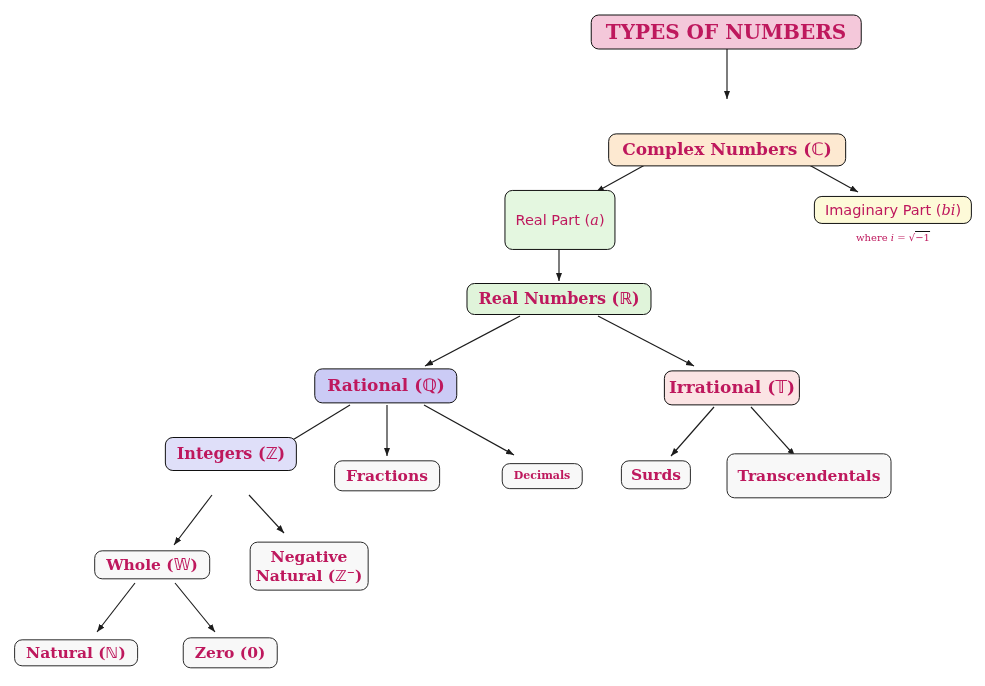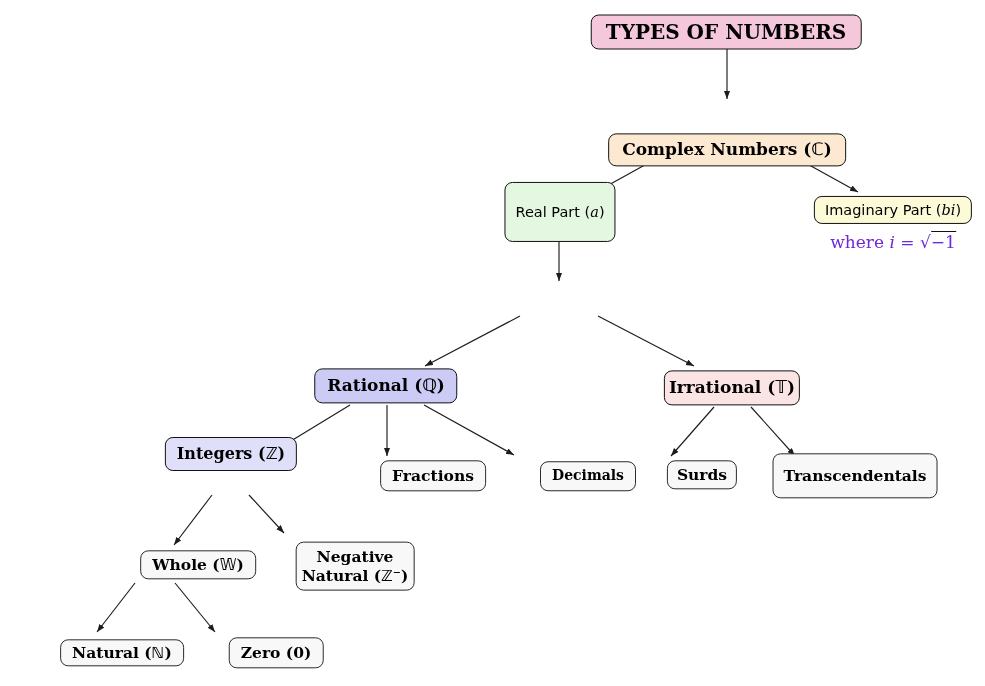--- a/index.html
+++ b/index.html
@@ -10,42 +10,42 @@
     font-family:"DejaVu Serif","DejaVu Sans",serif;
     overflow:hidden;
   }
   .edges{position:absolute;left:0;top:0;width:985px;height:686px;}
   .node{
     position:absolute;
     transform:translate(-50%,-50%);
     border:1.4px solid #111111;
     border-radius:8px;
     white-space:nowrap;
-    color:#000000;
+    color:#be185d;
     font-weight:bold;
     font-family:"DejaVu Serif","DejaVu Sans",serif;
     text-align:center;
     line-height:1.25;
     box-sizing:border-box;
   }
   .sans{
     font-family:"DejaVu Sans","Liberation Sans",sans-serif;
     font-weight:normal;
   }
   .mathvar{
     font-style:italic;
     font-family:"DejaVu Serif",serif;
   }
-  .leafborder{border-color:#2a2a2a;margin-left:46px;}
+  .leafborder{border-color:#2a2a2a;}
   .note{
     position:absolute;
     transform:translate(-50%,0);
     font-family:"DejaVu Serif",serif;
-    font-size:17px;
-    color:#6d28d9;
+    font-size:10px;
+    color:#be185d;
     white-space:nowrap;
   }
   .radicand{border-top:1.1px solid #111;padding-top:0px;}
 </style>
 </head>
 <body>
 
 <div class="canvas">
 
   <svg class="edges" viewBox="0 0 985 686" xmlns="http://www.w3.org/2000/svg">
@@ -70,45 +70,46 @@
       <line x1="249" y1="495" x2="284" y2="533" marker-end="url(#ah)"></line>
       <line x1="135" y1="583" x2="97" y2="632" marker-end="url(#ah)"></line>
       <line x1="175" y1="583" x2="215" y2="632" marker-end="url(#ah)"></line>
     </g>
   </svg>
 
   <div class="node" style="left: 726px; top: 32px; font-size: 20px; padding: 4px 14px; border-width: 1.6px; background-color: rgb(244, 200, 218);">TYPES OF NUMBERS</div>
 
   <div class="node" style="left: 727px; top: 121px; font-size: 17px; padding: 5px 13px; background-color: rgb(253, 233, 209); margin-top: 29px;">Complex Numbers (ℂ)</div>
 
-  <div class="node sans" style="left: 560px; top: 212px; font-size: 14.5px; padding: 20px 10px; background-color: rgb(228, 247, 224);">
+  <div class="node sans" style="left: 560px; top: 220px; font-size: 14.5px; padding: 20px 10px; background-color: rgb(228, 247, 224);">
     <span>Real Part (</span><span class="mathvar">a</span><span>)</span>
   </div>
 
   <div class="node sans" style="left: 893px; top: 210px; font-size: 14.5px; padding: 4px 10px; background-color: rgb(253, 250, 216);">
     <span>Imaginary Part (</span><span class="mathvar">bi</span><span>)</span>
   </div>
 
   <div class="note" style="left:893px;top:232px;">
     <span>where</span>
     <span class="mathvar">i</span>
     <span>=</span>
     <span>√</span><span class="radicand">−1</span>
   </div>
 
+  <div class="node" style="left: 559px; top: 299px; font-size: 16px; padding: 5px 11px; background-color: rgb(224, 244, 218);">Real Numbers (ℝ)</div>
 
   <div class="node" style="left: 386px; top: 386px; font-size: 17px; padding: 6px 12px; background-color: rgb(203, 203, 245);">Rational (ℚ)</div>
 
   <div class="node" style="left: 732px; top: 388px; font-size: 17px; padding: 6px 4px; background-color: rgb(251, 228, 228);">Irrational (𝕋)</div>
 
   <div class="node" style="left: 231px; top: 454px; font-size: 16px; padding: 6px 11px; background-color: rgb(223, 223, 249);">Integers (ℤ)</div>
 
   <div class="node leafborder" style="left: 387px; top: 476px; font-size: 15.5px; padding: 5px 11px; background-color: rgb(248, 248, 248);">Fractions</div>
 
-  <div class="node leafborder" style="left: 542px; top: 476px; font-size: 14px; padding: 5px 11px; background-color: rgb(248, 248, 248);">Decimals</div>
+  <div class="node leafborder" style="left: 542px; top: 476px; font-size: 11px; padding: 5px 11px; background-color: rgb(248, 248, 248);">Decimals</div>
 
   <div class="node leafborder" style="left: 656px; top: 475px; font-size: 15.5px; padding: 4px 9px; background-color: rgb(248, 248, 248);">Surds</div>
 
   <div class="node leafborder" style="left: 809px; top: 476px; font-size: 15.5px; padding: 12px 10px; background-color: rgb(248, 248, 248);">Transcendentals</div>
 
   <div class="node leafborder" style="left: 152px; top: 565px; font-size: 15.5px; padding: 4px 11px; background-color: rgb(248, 248, 248);">Whole (𝕎)</div>
 
   <div class="node leafborder" style="left: 309px; top: 566px; font-size: 15.5px; padding: 4px 5px; background-color: rgb(248, 248, 248);">
     <div>Negative</div>
     <div>Natural (ℤ⁻)</div>

